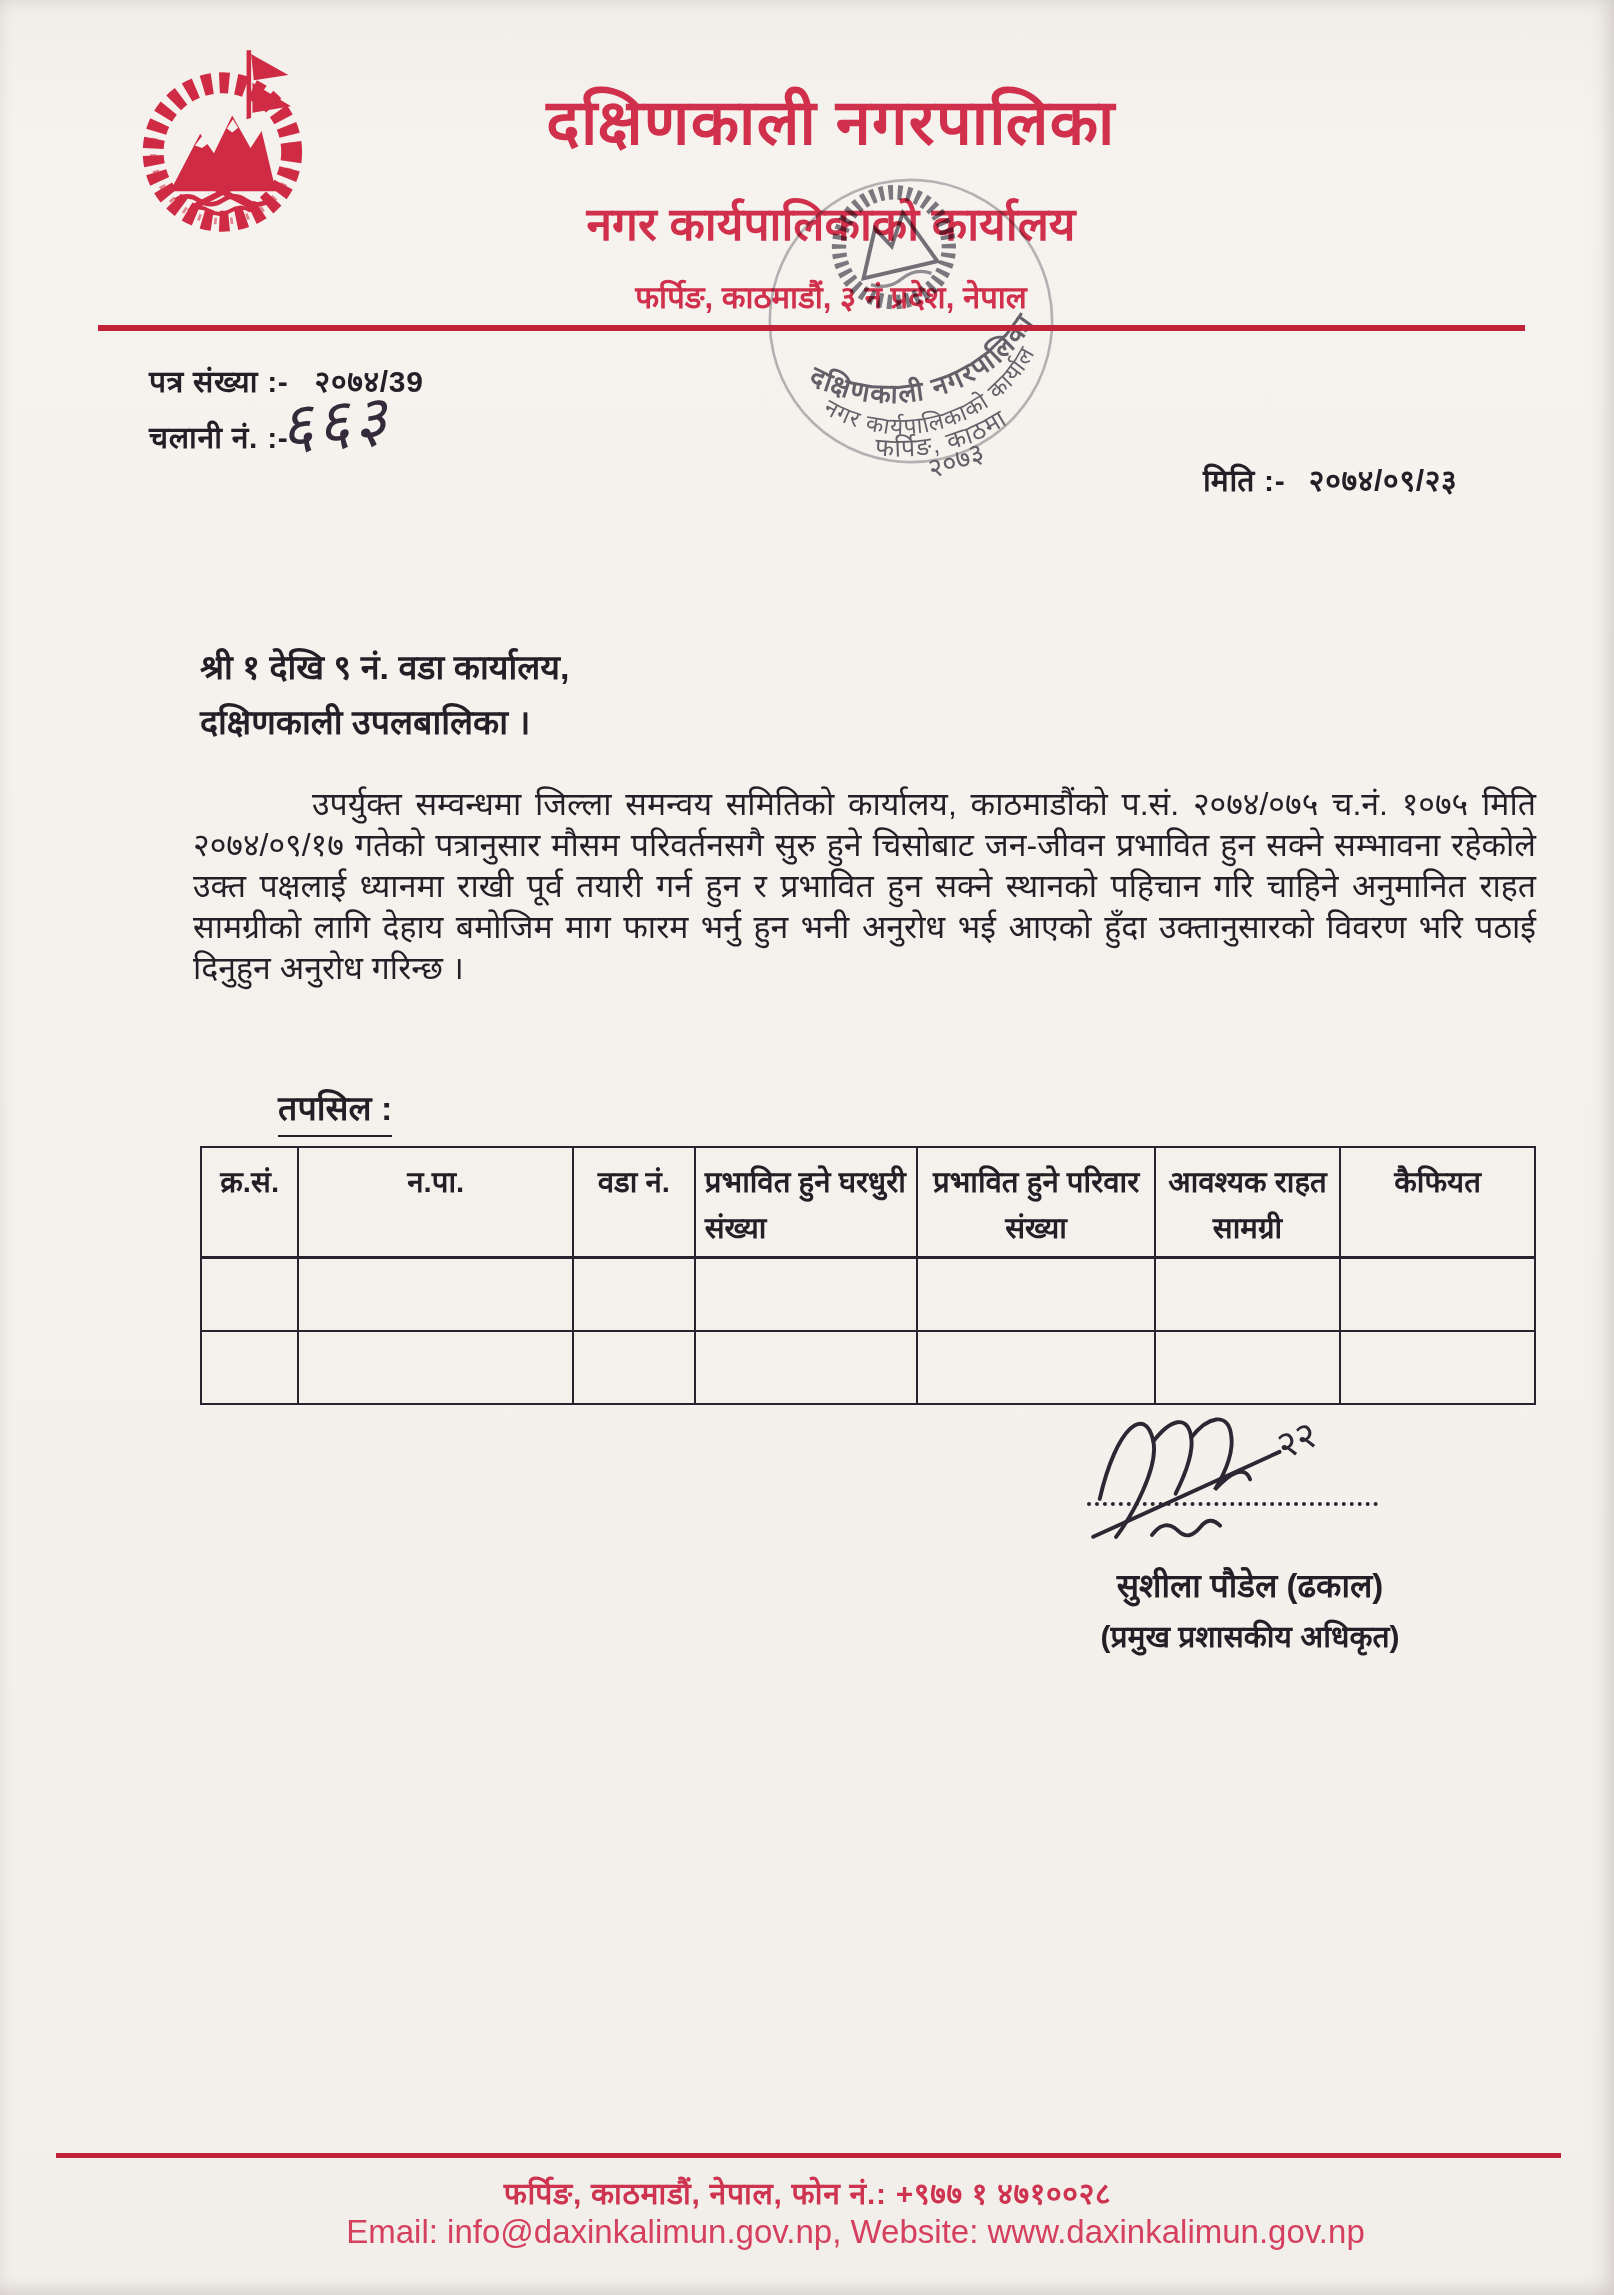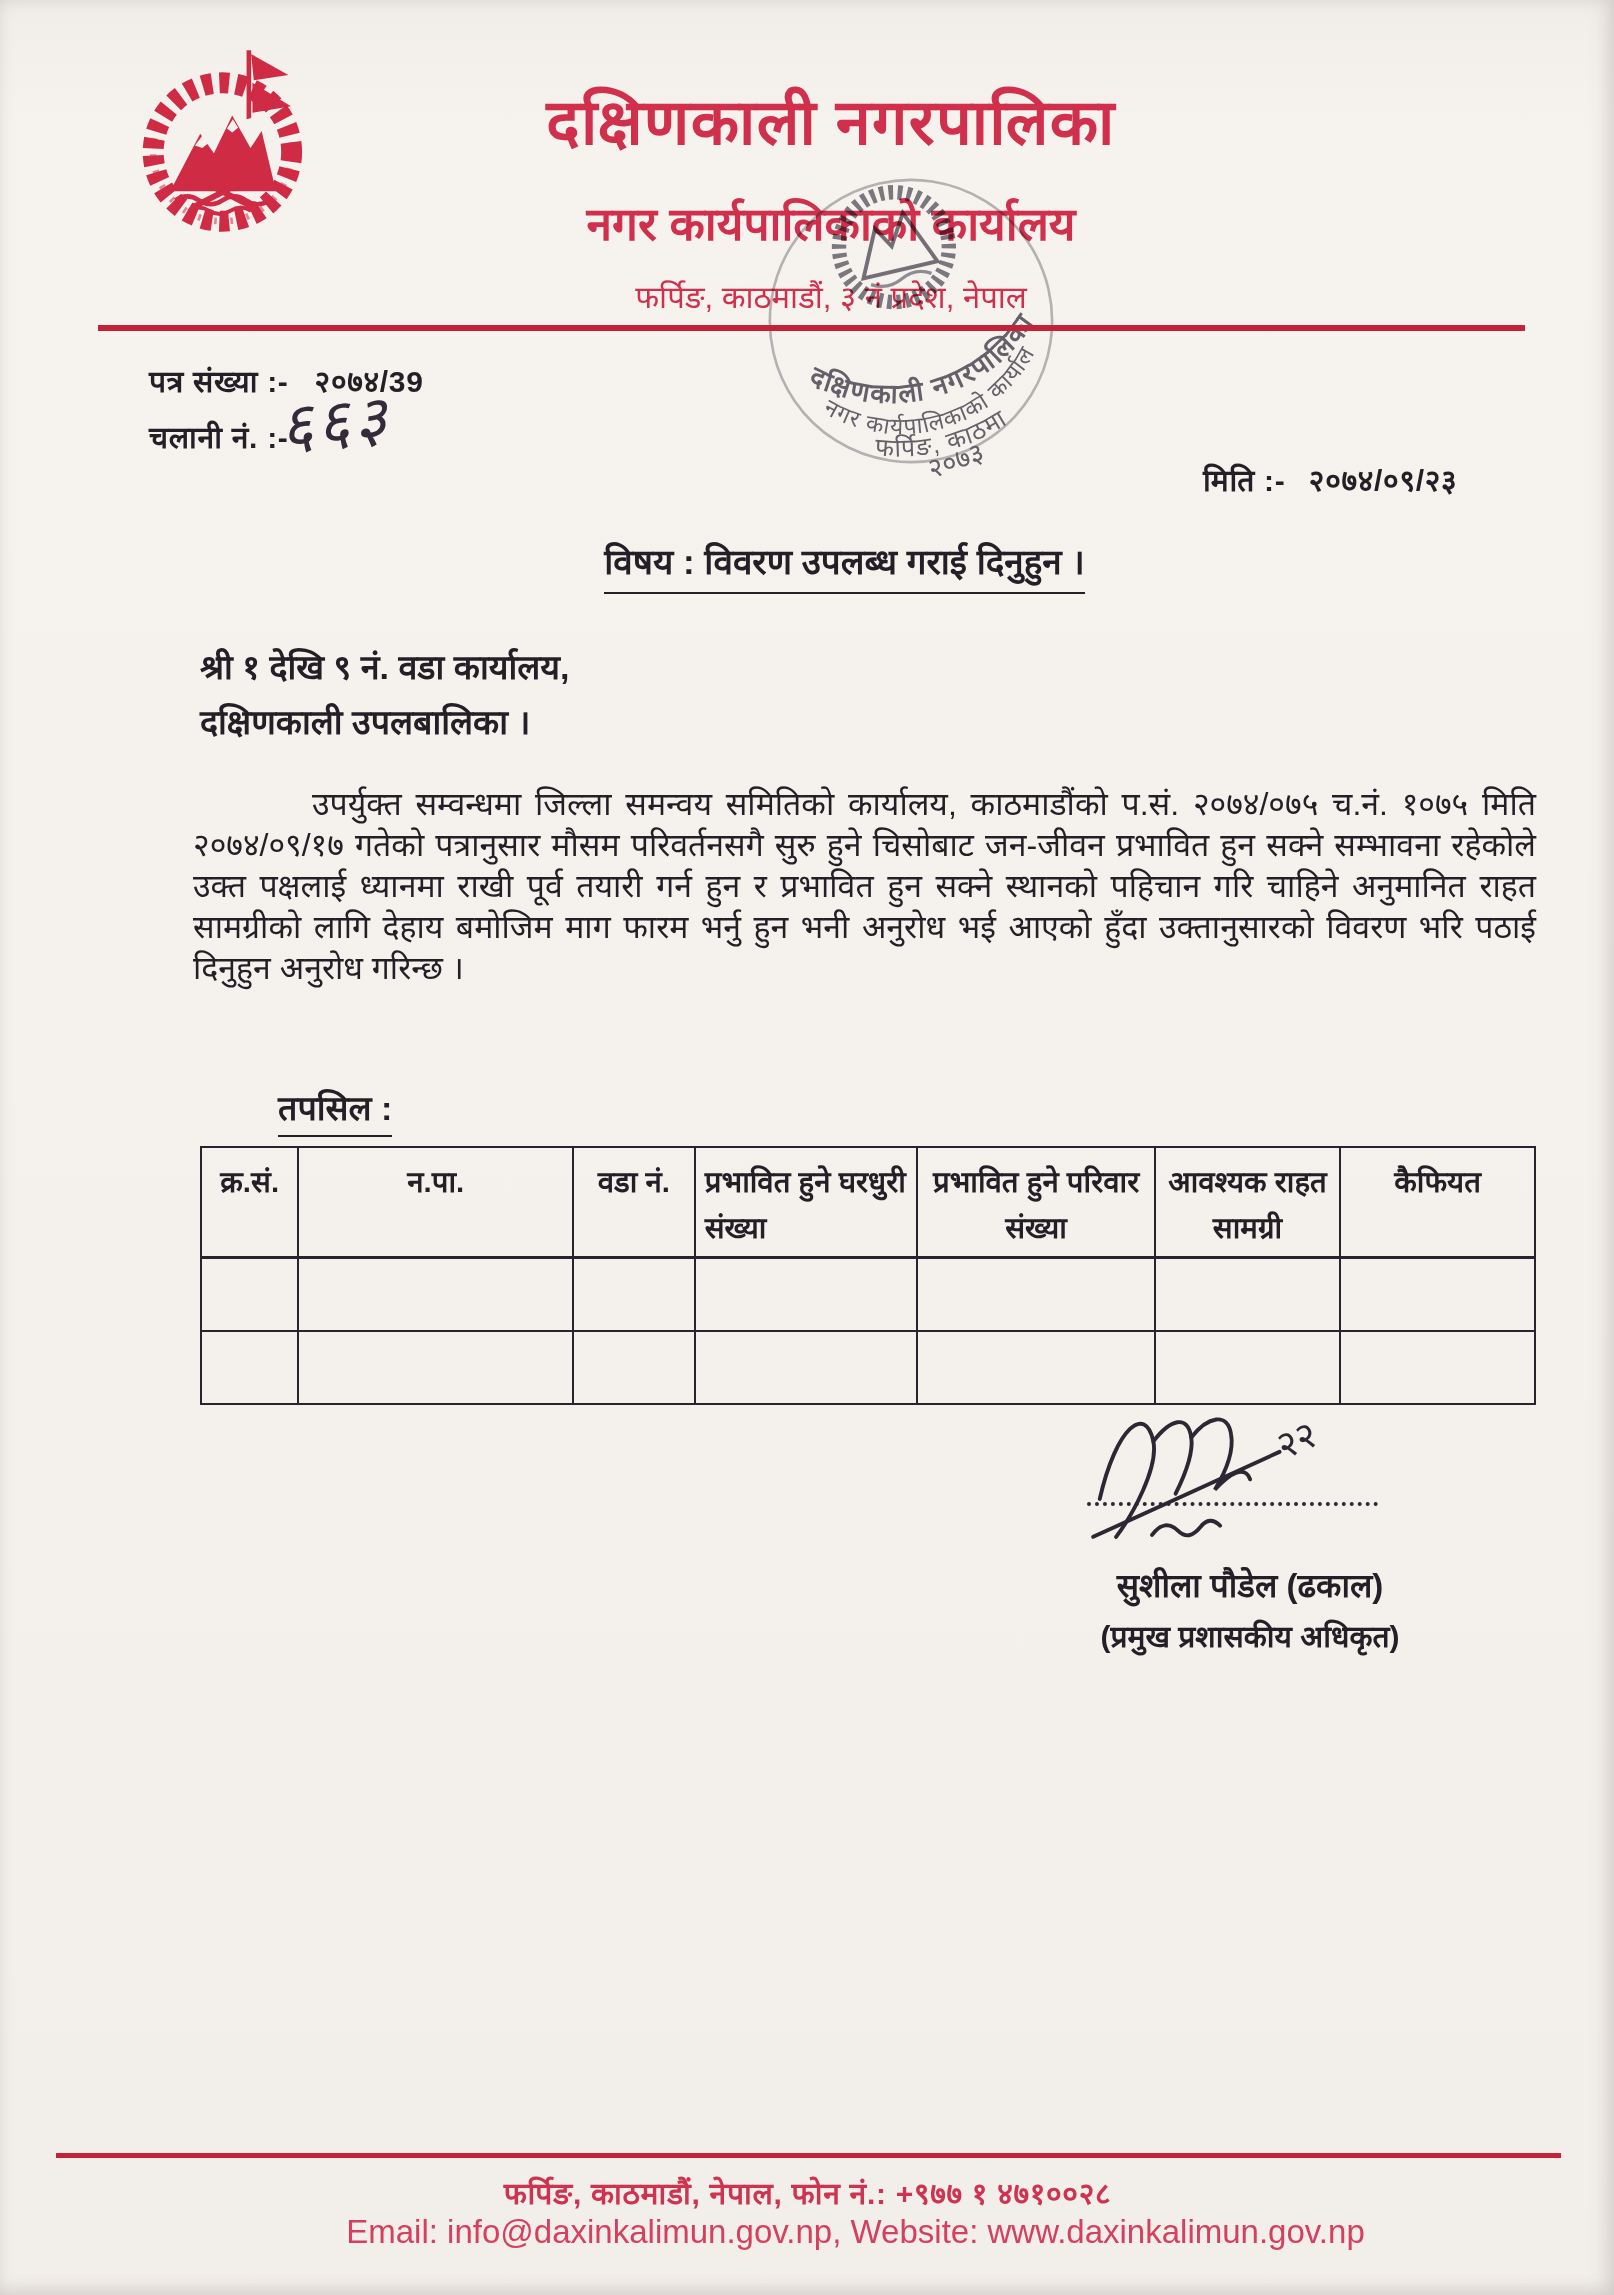--- a/index.html
+++ b/index.html
@@ -7,21 +7,21 @@
     position:relative;width:1615px;height:2295px;margin:0 auto;
     background:linear-gradient(180deg,#f1eeea 0%,#f6f3ef 6%,#f4f1ed 60%,#f2efeb 100%);
     font-family:"Liberation Sans",sans-serif;color:#241e26;overflow:hidden;
     box-shadow:inset -9.2px 0 18.3px rgba(120,110,105,.18), inset 0 -6.5px 15.7px rgba(120,110,105,.12);
   }
   .abs{position:absolute;}
   .red{color:#d0304b;}
   .center{text-align:center;}
   .hdr-title{font-size:63px;font-weight:bold;letter-spacing:1.3px;}
   .hdr-sub{font-size:46px;font-weight:bold;}
-  .hdr-addr{font-size:31px;font-weight:normal;}
+  .hdr-addr{font-size:31px;font-weight:bold;}
   .rule{background:#c22338;height:5.9px;}
   .meta{font-size:30px;font-weight:600;letter-spacing:0.7px;}
   .handwrite{
     font-size:63px;font-style:italic;color:#332b3a;
     font-family:"DejaVu Serif",serif;transform:rotate(-5deg);letter-spacing:3.9px;
   }
   .subject-wrap{font-size:35px;font-weight:bold;}
   .subject-wrap span{display:inline-block;border-bottom:2.6px solid #241e26;padding-bottom:7.9px;}
   .addressee{font-size:34px;font-weight:600;}
   .bodytext{
@@ -112,23 +112,20 @@
   </div>
   <div class="abs meta" style="left:149px;top:416px;">
     <span>चलानी नं. :-</span>
   </div>
   <div class="abs handwrite" style="left:280px;top:377px;">६६३</div>
   <div class="abs meta" style="left:1203px;top:459px;">
     <span>मिति :-</span>
     <span style="margin-left:14.4px;">२०७४/०९/२३</span>
   </div>
 
-  <div class="abs subject-wrap center" style="left:393px;top:537px;width:903px;">
-    <span>विषय : विवरण उपलब्ध गराई दिनुहुन ।</span>
-  </div>
 
   <div class="abs addressee" style="left:200px;top:643px;">श्री १ देखि ९ नं. वडा कार्यालय,</div>
   <div class="abs addressee" style="left:200px;top:698px;">दक्षिणकाली उपलबालिका ।</div>
 
   <div class="abs bodytext" style="left:193px;top:784px;width:1343px;">उपर्युक्त सम्वन्धमा जिल्ला समन्वय समितिको कार्यालय, काठमाडौंको प.सं. २०७४/०७५ च.नं. १०७५ मिति २०७४/०९/१७ गतेको पत्रानुसार मौसम परिवर्तनसगै सुरु हुने चिसोबाट जन-जीवन प्रभावित हुन सक्ने सम्भावना रहेकोले उक्त पक्षलाई ध्यानमा राखी पूर्व तयारी गर्न हुन र प्रभावित हुन सक्ने स्थानको पहिचान गरि चाहिने अनुमानित राहत सामग्रीको लागि देहाय बमोजिम माग फारम भर्नु हुन भनी अनुरोध भई आएको हुँदा उक्तानुसारको विवरण भरि पठाई दिनुहुन अनुरोध गरिन्छ ।</div>
 
   <div class="abs tapasil" style="left:278px;top:1084px;">
     <span>तपसिल :</span>
   </div>
 

